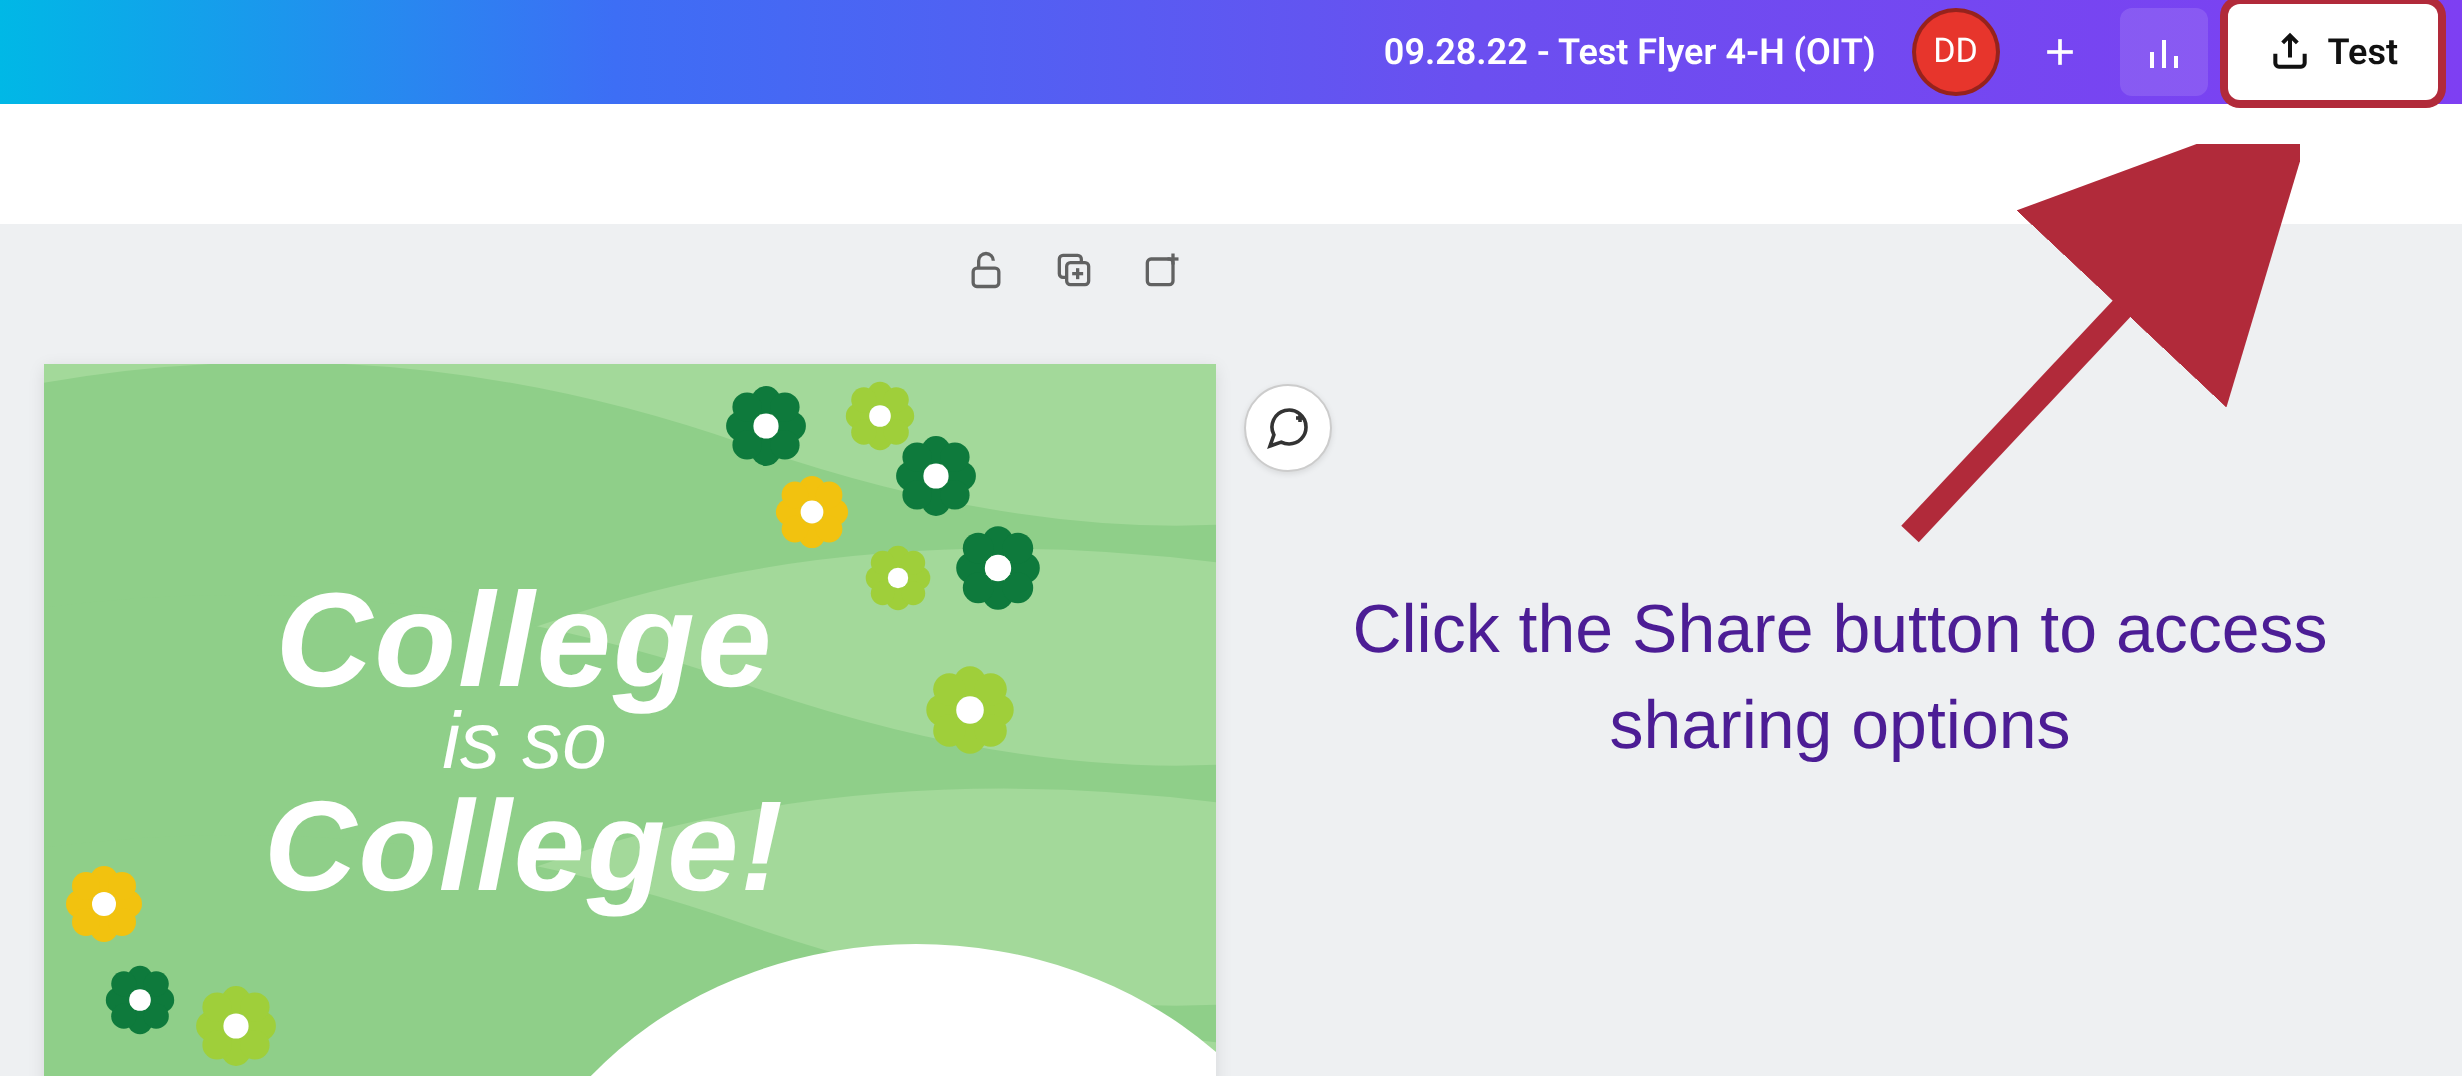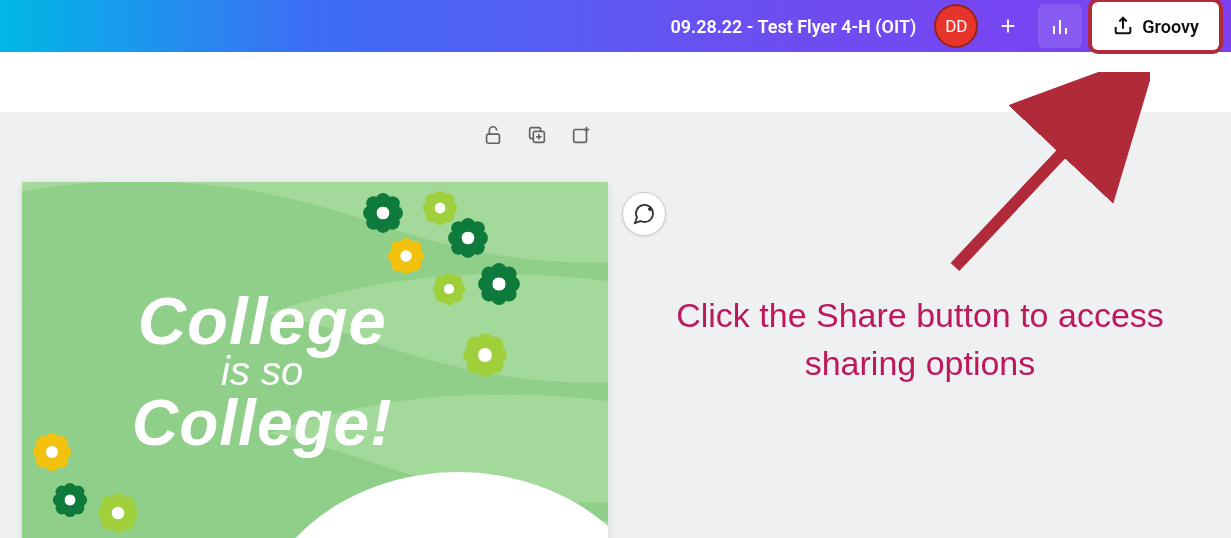--- a/index.html
+++ b/index.html
@@ -151,21 +151,21 @@
       cursor: pointer;
       box-shadow: 0 1px 3px rgba(0,0,0,0.1);
     }
     .instruction {
       position: absolute;
       top: 180px;
       left: 640px;
       width: 560px;
       font-size: 34px;
       line-height: 1.4;
-      color: #be185d;
+      color: #4c1d95;
       text-align: center;
       font-family: Verdana, sans-serif;
     }
     .arrow {
       position: absolute;
       top: -40px;
       left: 940px;
       pointer-events: none;
     }
   </style>
@@ -187,21 +187,21 @@
         <line x1="12" y1="20" x2="12" y2="6"></line>
         <line x1="18" y1="20" x2="18" y2="14"></line>
       </svg>
   </div>
   <div class="share-btn">
     <svg width="22" height="22" viewBox="0 0 24 24" fill="none" stroke="currentColor" stroke-width="2.2">
         <path d="M4 13v5a2 2 0 0 0 2 2h12a2 2 0 0 0 2-2v-5"></path>
         <polyline points="16 7 12 3 8 7"></polyline>
         <line x1="12" y1="3" x2="12" y2="15"></line>
       </svg>
-    <span>Groovy</span>
+    <span>Test</span>
   </div>
 </div>
 
 <div class="white-strip"></div>
 
 <div class="canvas-area">
 
   <div class="page-actions">
     <svg class="page-action-icon" viewBox="0 0 24 24" fill="none" stroke="currentColor" stroke-width="1.8">
         <rect x="5" y="11" width="14" height="10" rx="2"></rect>

